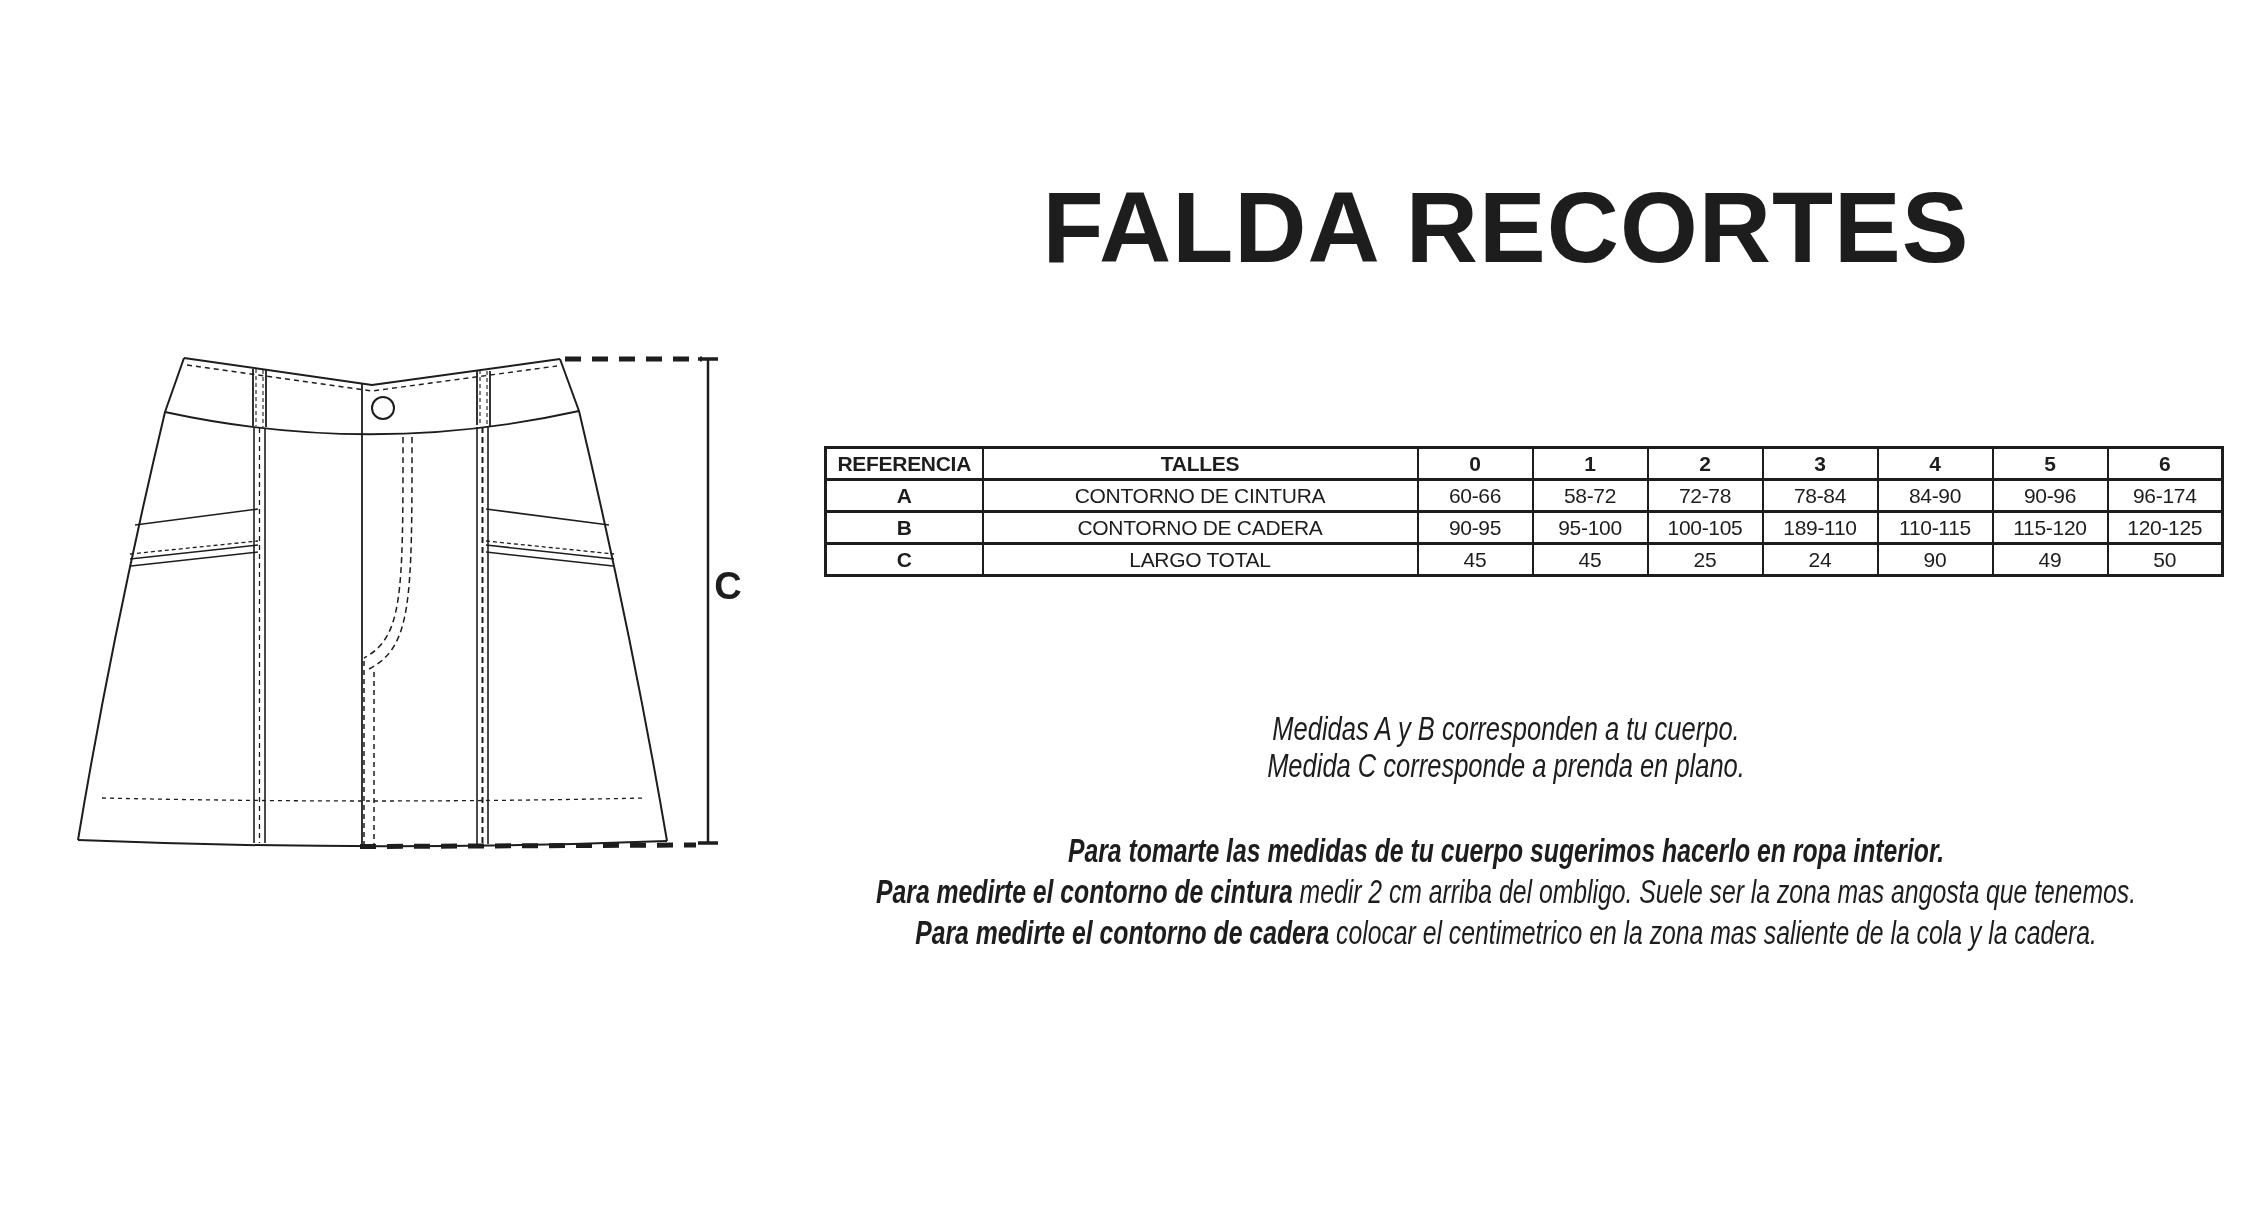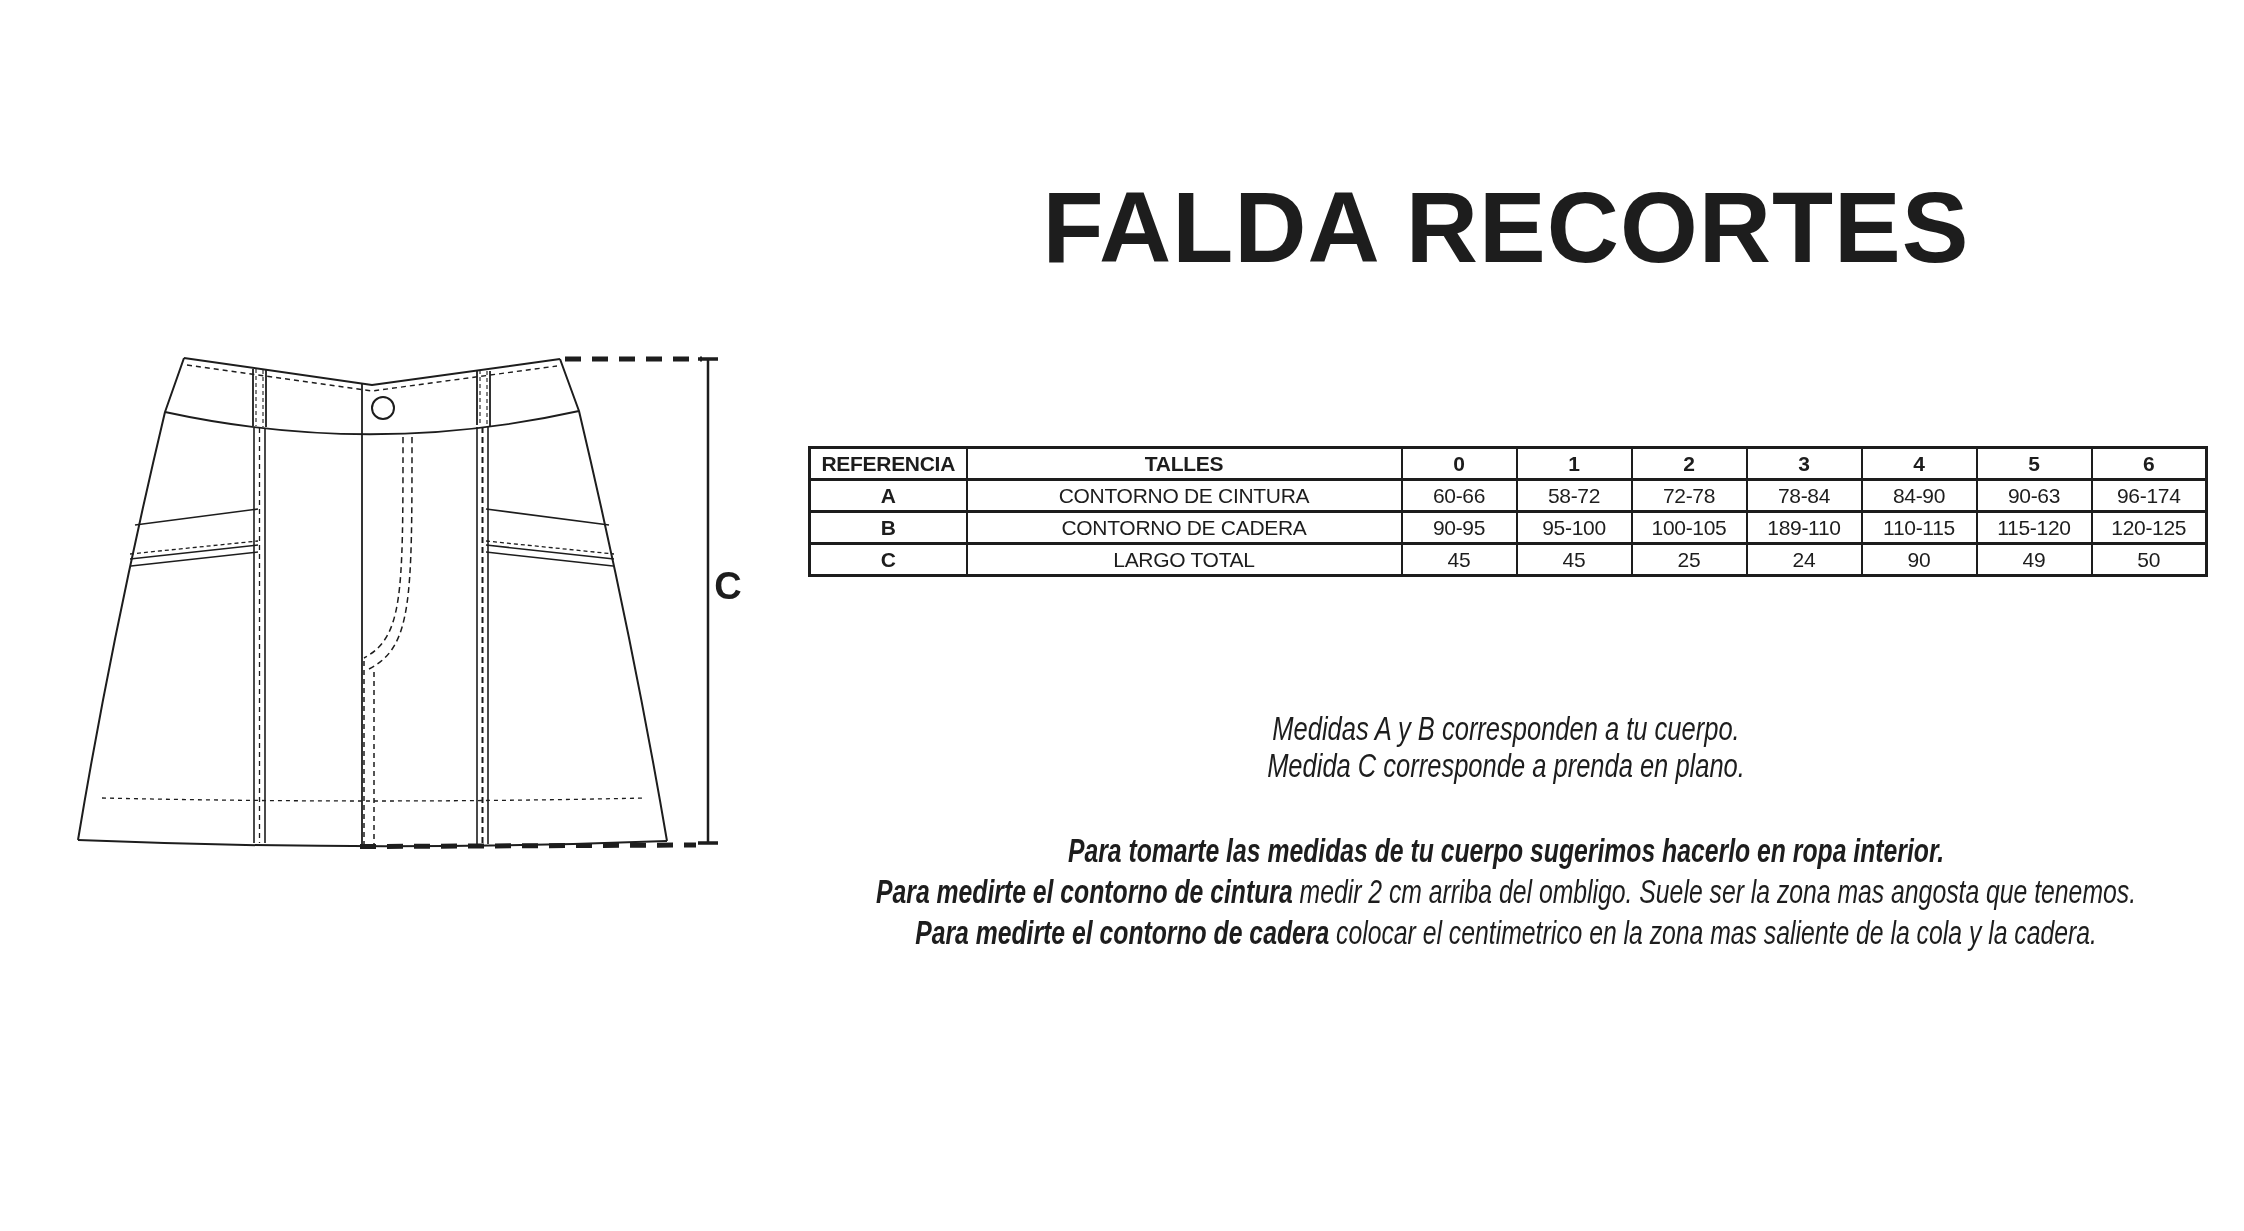--- a/index.html
+++ b/index.html
@@ -8,21 +8,21 @@
     font-family:"Liberation Sans",sans-serif;color:#1d1d1d;
   }
   
   .right-col{position:absolute;left:768px;top:0;width:1476px;height:1231px;}
   .page-title{
     position:absolute;top:176px;left:0;width:100%;margin:0;
     text-align:center;font-size:100px;line-height:102px;font-weight:700;
     letter-spacing:1px;white-space:nowrap;
   }
   .size-table{
-    position:absolute;left:40px;top:446px;width:1397px;
+    position:absolute;left:56px;top:446px;width:1397px;
     border-collapse:collapse;table-layout:fixed;
     border:3px solid #1d1d1d;
   }
   .size-table th,.size-table td{
     border-left:2px solid #1d1d1d;border-right:2px solid #1d1d1d;
     border-top:3px solid #1d1d1d;border-bottom:3px solid #1d1d1d;
     height:29px;padding:0;text-align:center;vertical-align:middle;
     font-size:21px;letter-spacing:-0.3px;white-space:nowrap;
   }
   .size-table th{font-weight:700;}
@@ -143,21 +143,21 @@
       </thead>
       <tbody>
           <tr>
             <td class="ref-cell">A</td>
             <td>CONTORNO DE CINTURA</td>
             <td>60-66</td>
             <td>58-72</td>
             <td>72-78</td>
             <td>78-84</td>
             <td>84-90</td>
-            <td>90-63</td>
+            <td>90-96</td>
             <td>96-174</td>
           </tr>
           <tr>
             <td class="ref-cell">B</td>
             <td>CONTORNO DE CADERA</td>
             <td>90-95</td>
             <td>95-100</td>
             <td>100-105</td>
             <td>189-110</td>
             <td>110-115</td>

